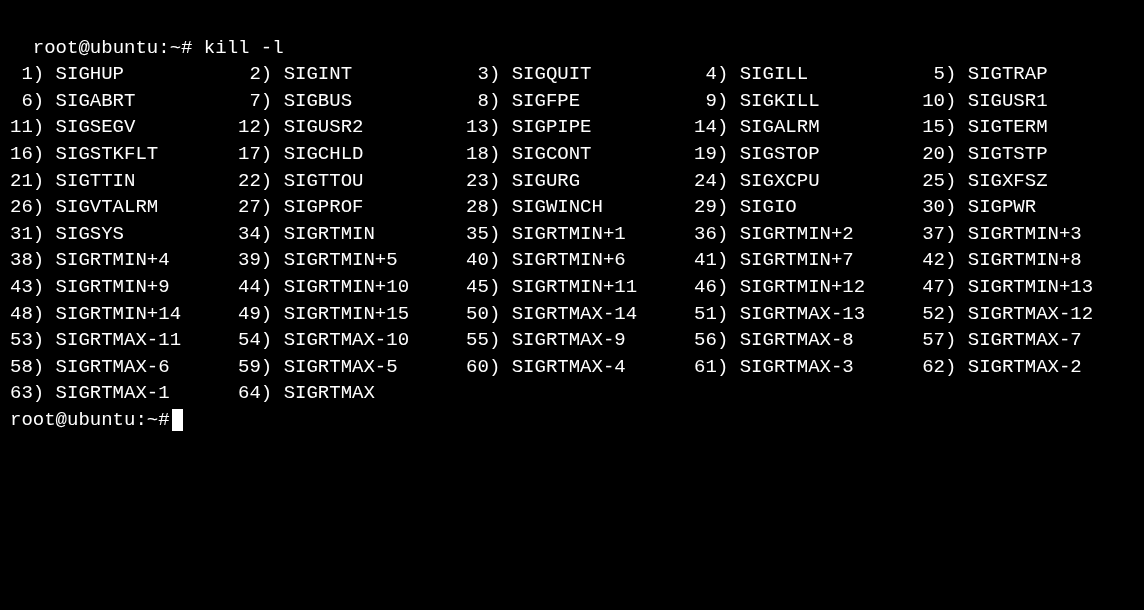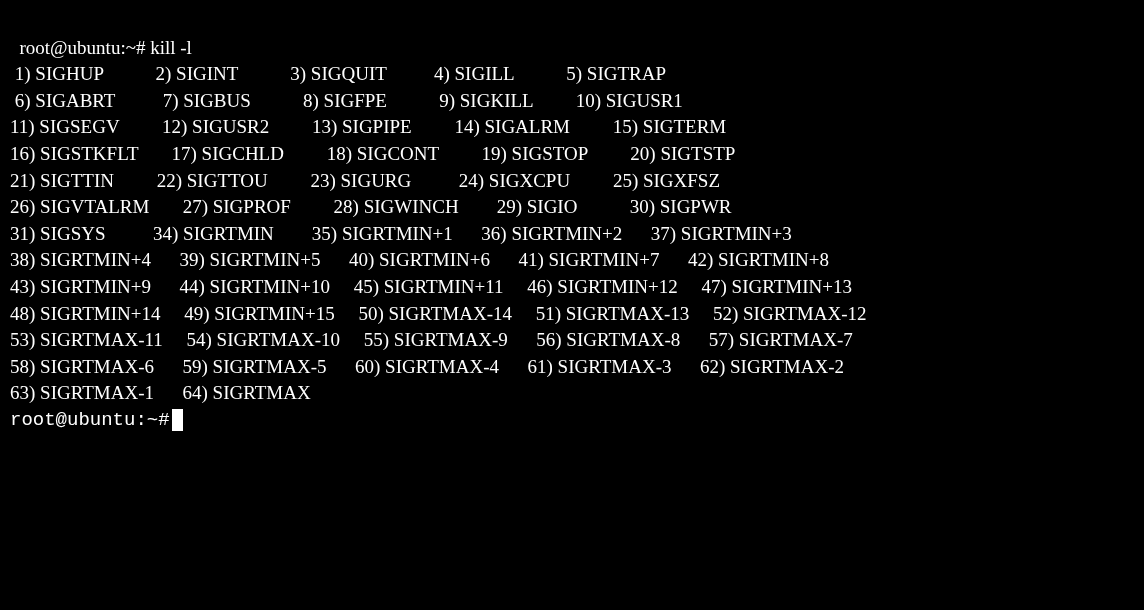--- a/index.html
+++ b/index.html
@@ -9,36 +9,34 @@
       color: #ffffff;
       font-family: 'Consolas', 'Courier New', monospace;
       font-size: 19px;
       line-height: 1.4;
       width: 1144px;
       height: 610px;
       box-sizing: border-box;
     }
     .line {
       white-space: pre;
-      font-family: Liberation Serif, serif;
     }
     .prompt-line {
       display: flex;
       align-items: center;
     }
     .cursor {
       display: inline-block;
       width: 11px;
       height: 22px;
       background-color: #ffffff;
       margin-left: 2px;
     }
     #signals-output {
       white-space: pre;
-      font-family: Liberation Serif, serif;
     }
   </style>
 </head>
 <body>
 
 <div class="line">
   <span>root@ubuntu:~#</span> <span>kill -l</span>
 </div>
 
 <div id="signals-output"> 1) SIGHUP           2) SIGINT           3) SIGQUIT          4) SIGILL           5) SIGTRAP

